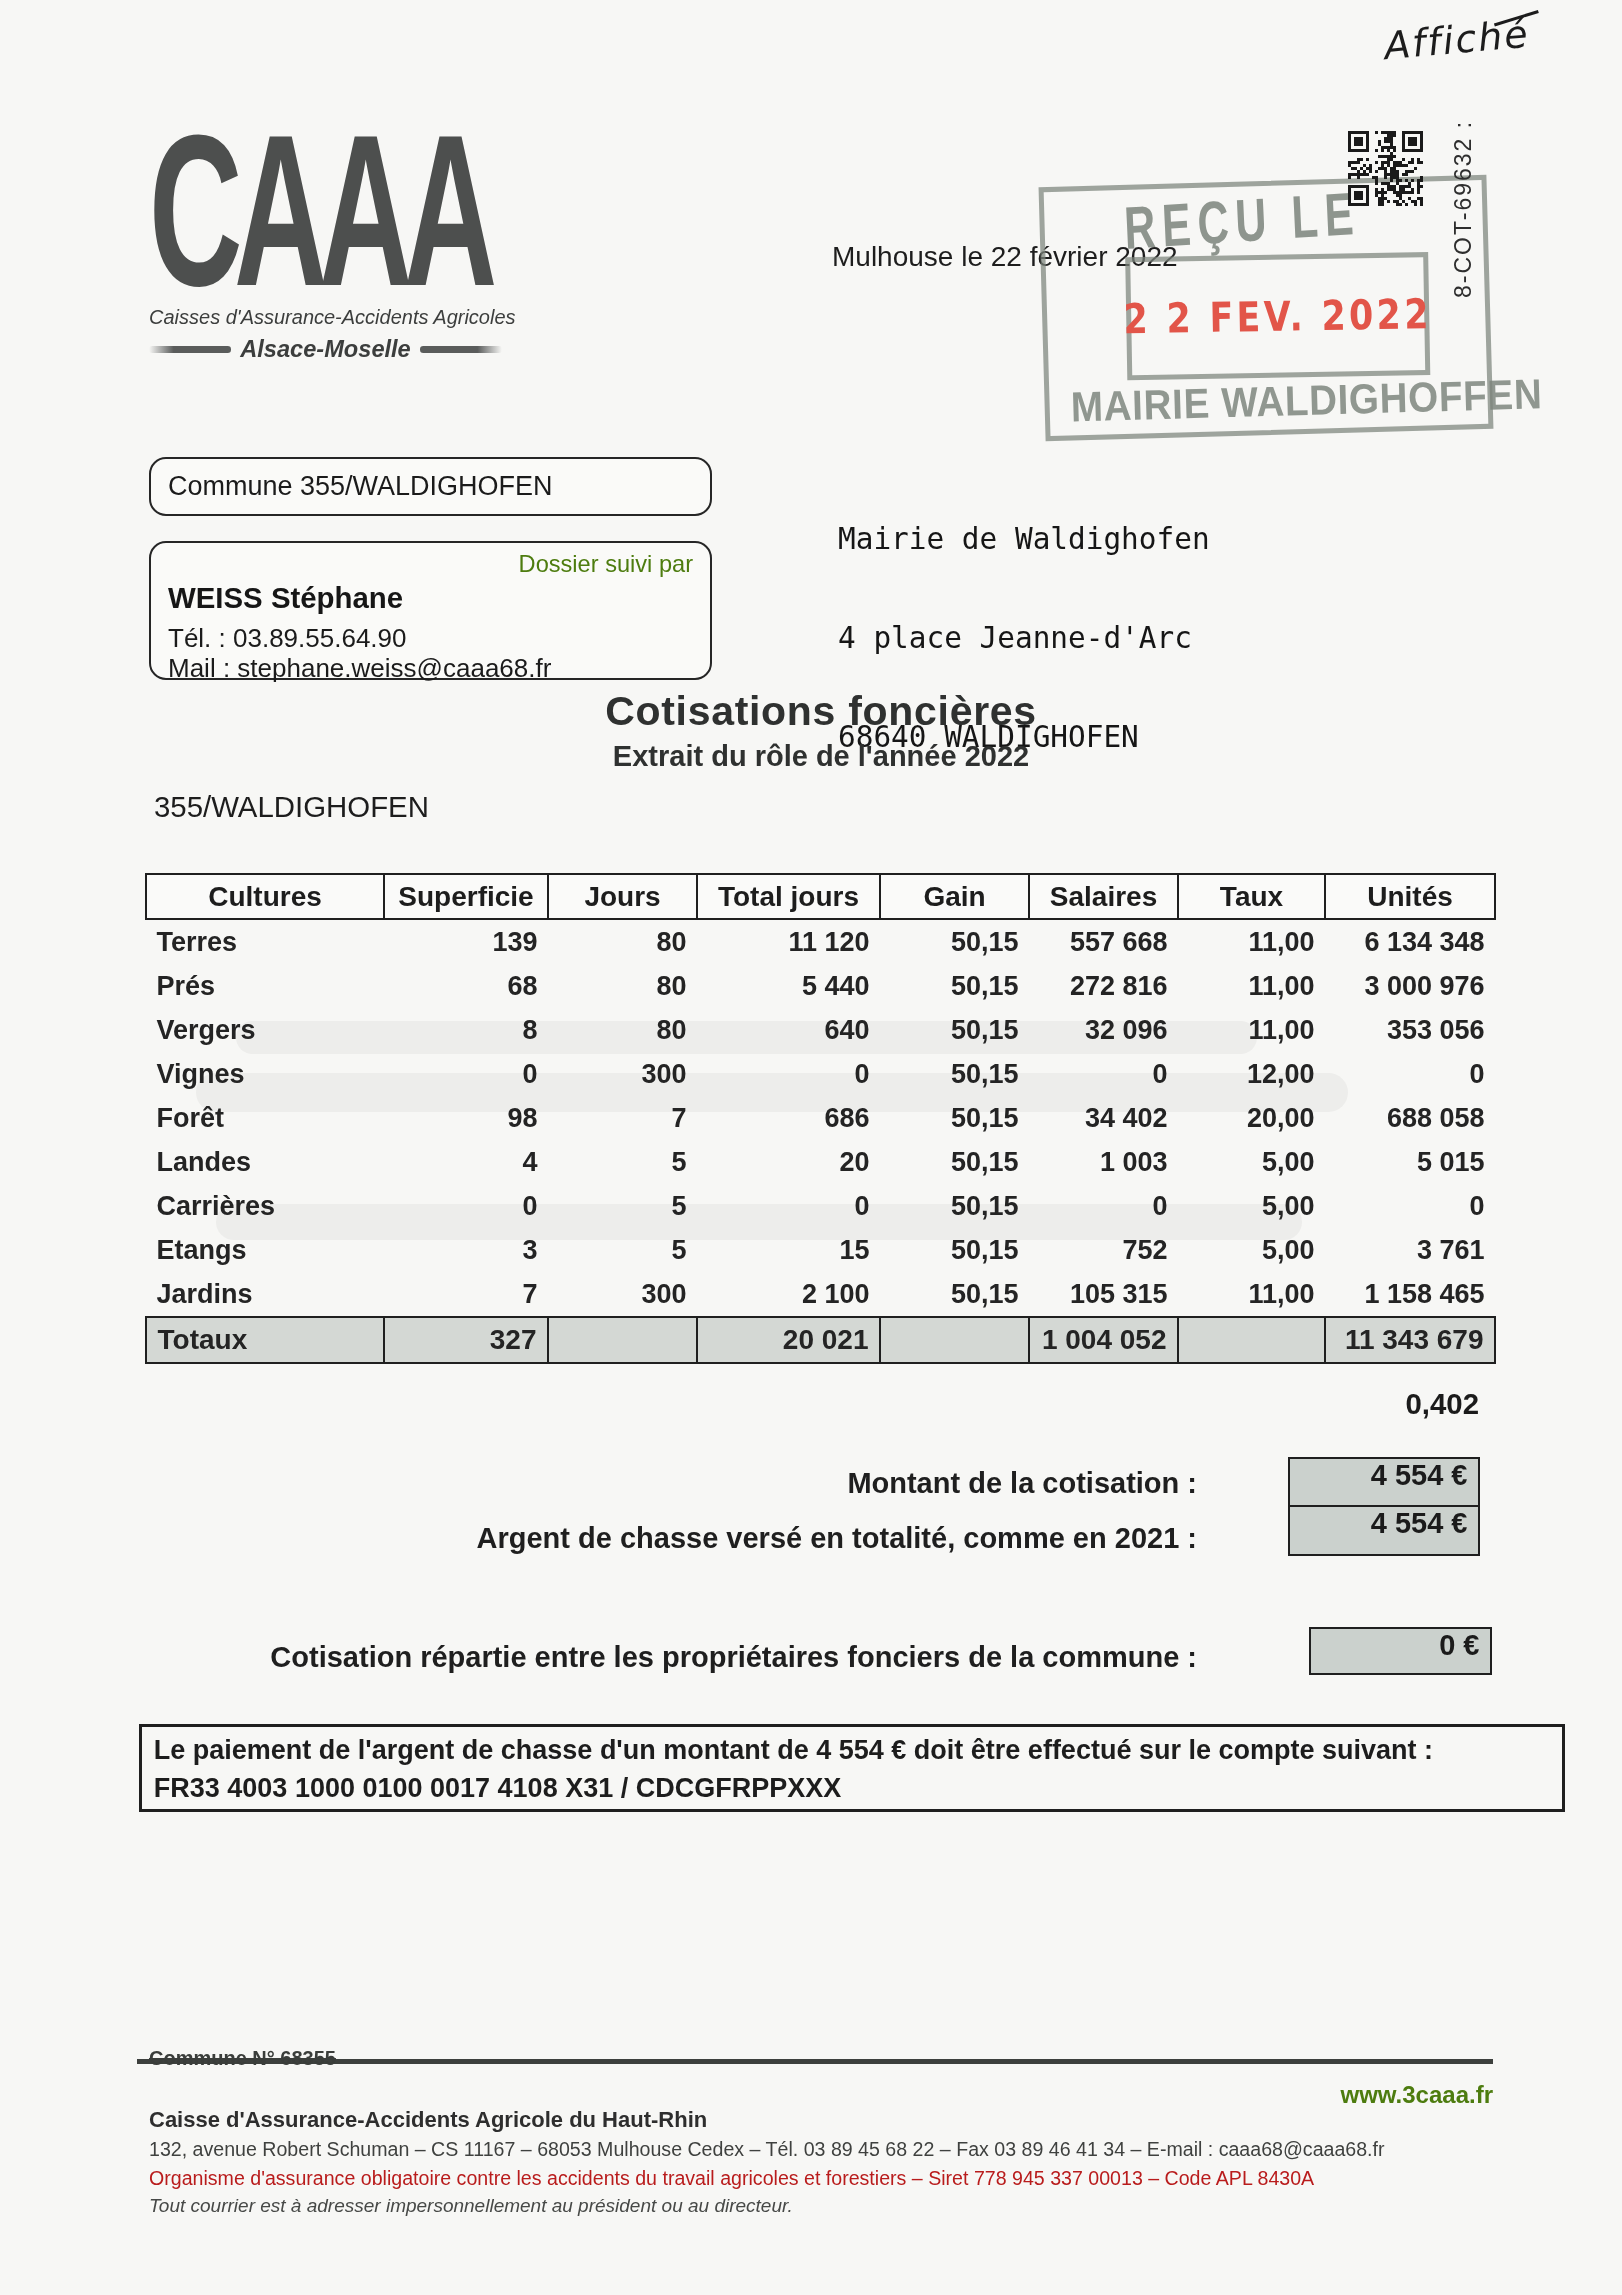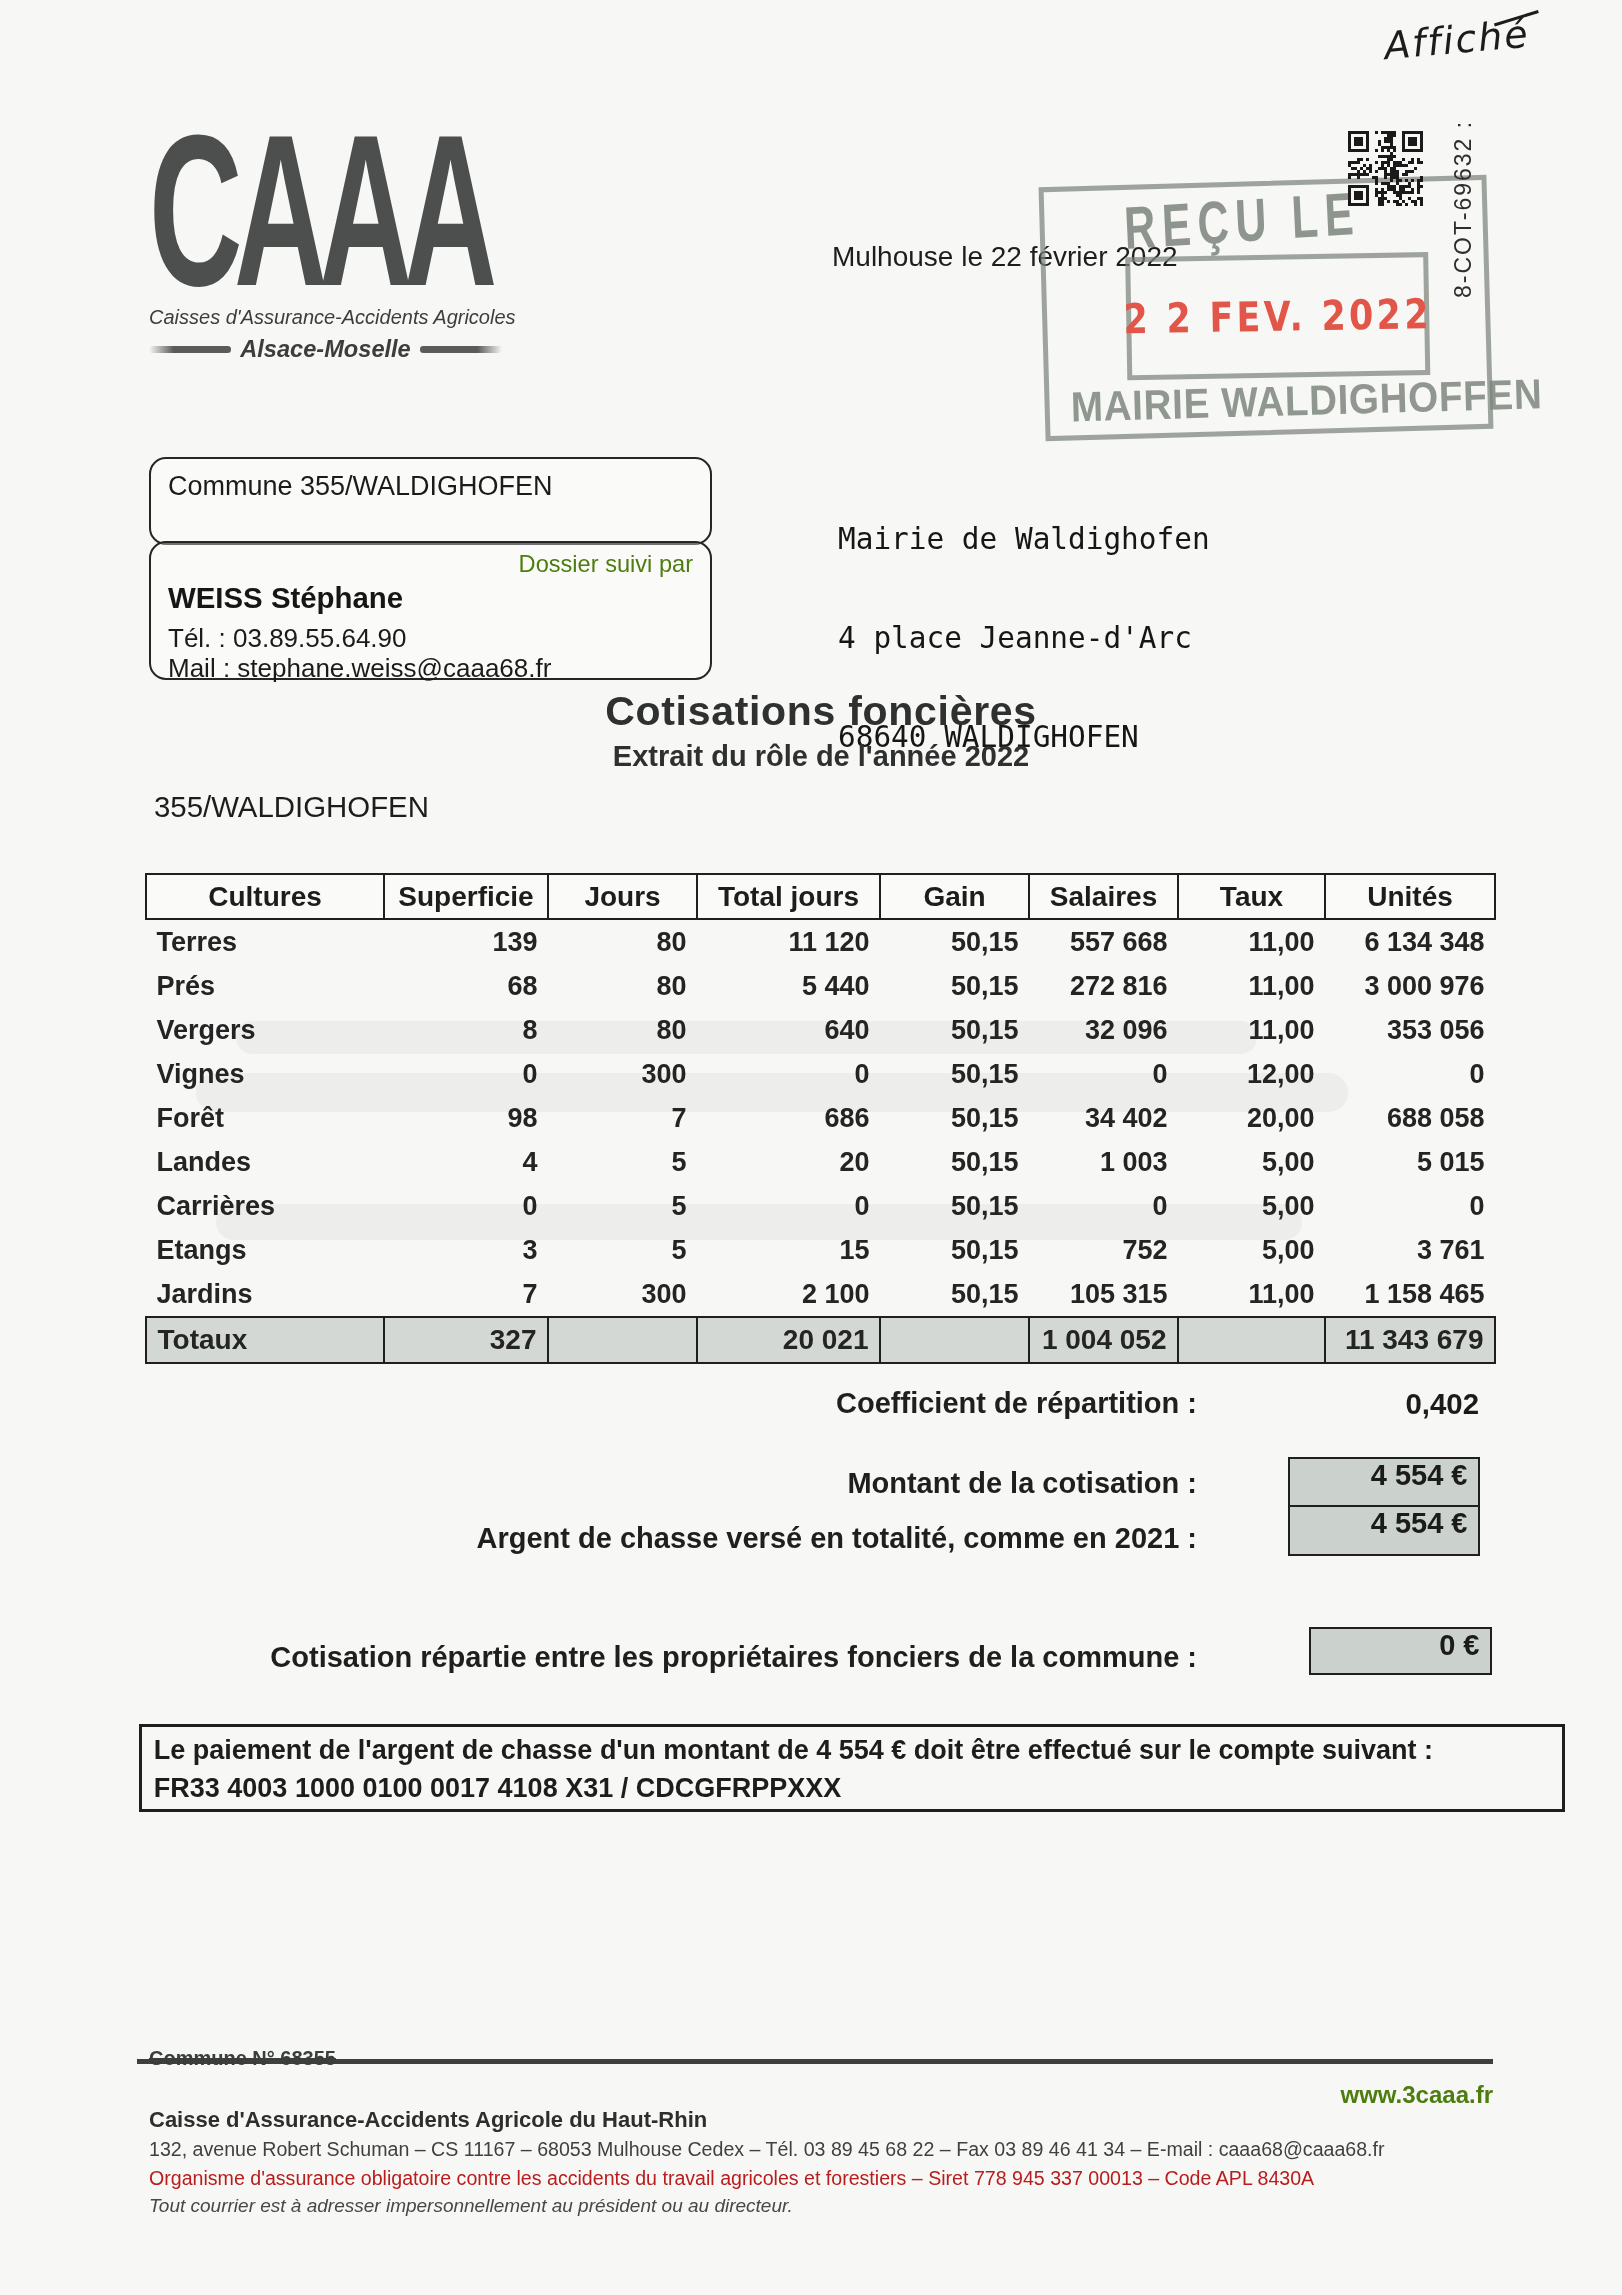--- a/index.html
+++ b/index.html
@@ -59,21 +59,21 @@
 
   
   #qr{left:1348px;top:131px;width:75px;height:75px;}
   #side-code{
     left:1450px;top:128px;height:170px;font-size:23px;color:#2e2e2e;
     writing-mode:vertical-rl;transform:rotate(180deg);letter-spacing:2px;white-space:nowrap;
   }
 
   
   .round-box{border:2.6px solid #262626;border-radius:17px;box-sizing:border-box;background:rgba(255,255,255,0.35);}
-  #commune-box{left:149px;top:457px;width:563px;height:88px;}
+  #commune-box{left:149px;top:457px;width:563px;height:59px;}
   #commune-box .txt{position:absolute;left:17px;top:11.8px;font-size:27px;color:#1b1b1b;}
   #agent-box{left:149px;top:541px;width:563px;height:139px;}
   #dossier-label{position:absolute;right:17px;top:7.9px;font-size:23.6px;color:#4d7c0f;}
   #agent-name{position:absolute;left:17px;top:38px;font-size:29.4px;font-weight:700;color:#161616;}
   #agent-phone{position:absolute;left:17px;top:80px;font-size:26px;color:#1b1b1b;}
   #agent-mail{position:absolute;left:17px;top:110px;font-size:26px;color:#1b1b1b;}
 
   
   #recipient{
     left:838px;top:457px;font-family:"DejaVu Sans Mono",monospace;font-size:29.4px;
@@ -505,21 +505,20 @@
           <td class="num"></td>
           <td class="num">20 021</td>
           <td class="num"></td>
           <td class="num">1 004 052</td>
           <td class="num"></td>
           <td class="num">11 343 679</td>
         </tr>
       </tfoot>
   </table>
 
-  <div class="abs sum-label" id="coeff-label">Coefficient de répartition :</div>
   <div class="abs" id="coeff-value">0,402</div>
 
   <div class="abs sum-label" id="montant-label">Montant de la cotisation :</div>
   <div class="abs gray-box" id="montant-box">
     <span>4 554 €</span>
   </div>
 
   <div class="abs sum-label" id="argent-label">Argent de chasse versé en totalité, comme en 2021 :</div>
   <div class="abs gray-box" id="argent-box">
     <span>4 554 €</span>

